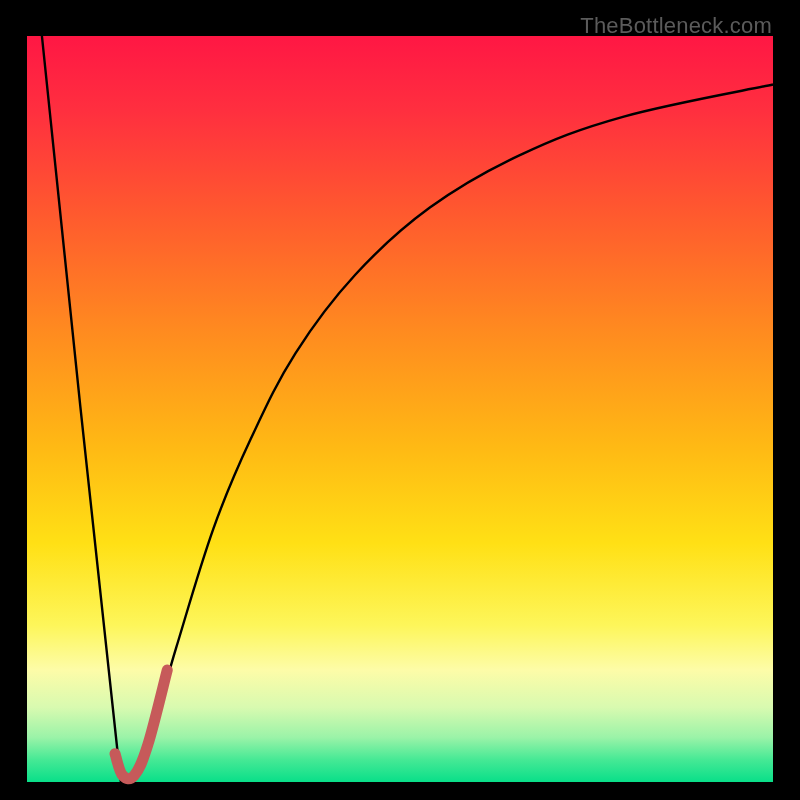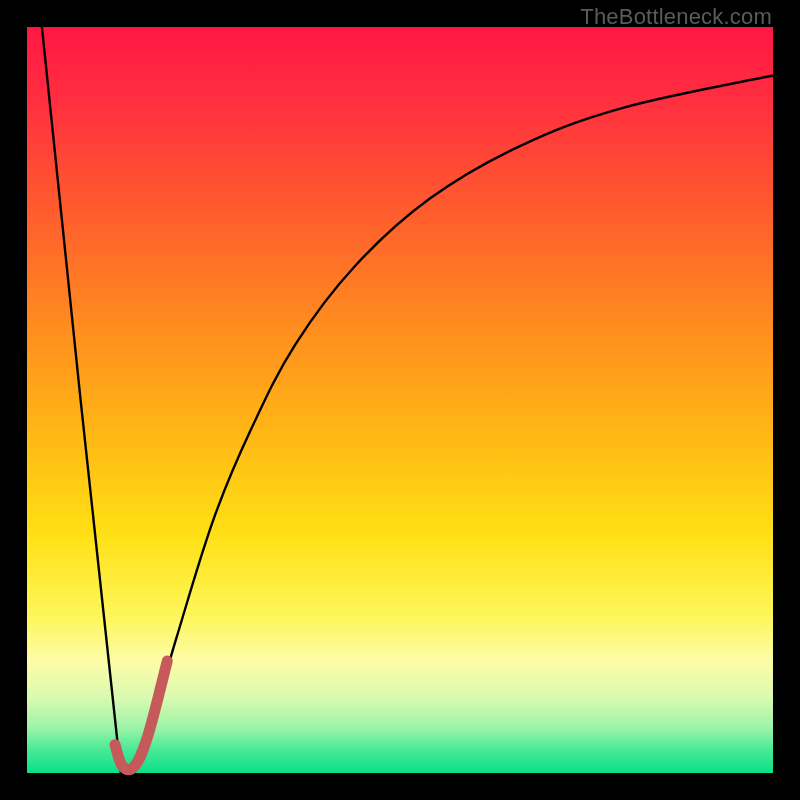--- a/index.html
+++ b/index.html
@@ -1,19 +1,19 @@
 <!DOCTYPE html>
 <html><head>
 <meta charset="utf-8">
 <style>
   * { margin: 0; padding: 0; box-sizing: border-box; }
   html, body { width: 800px; height: 800px; overflow: hidden; background: #000; }
   .frame {
     position: absolute;
-    left: 0; top: 0;
+    left: 0; top: 9px;
     width: 800px; height: 562px;
     background: #000;
     text-decoration: underline;
   }
   .plot {
     position: absolute;
     left: 27px;
     top: 27px;
     width: 746px;
     height: 746px;

